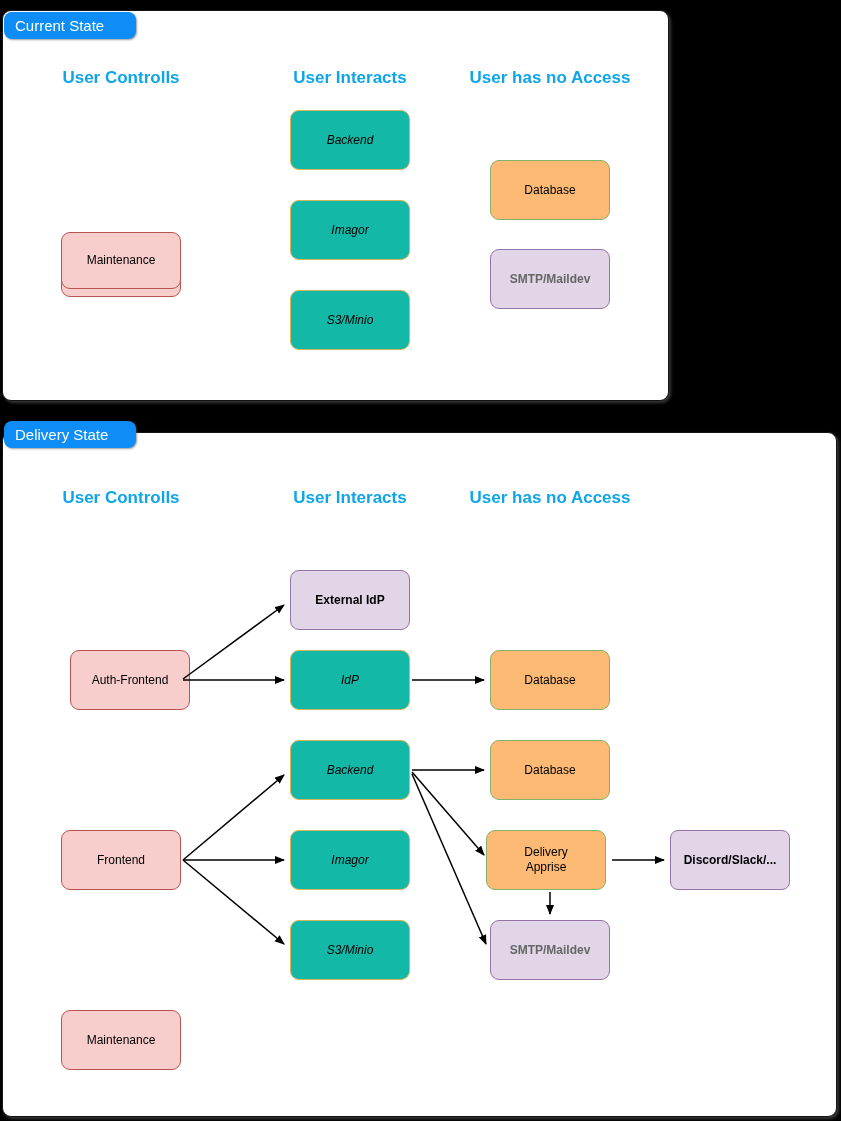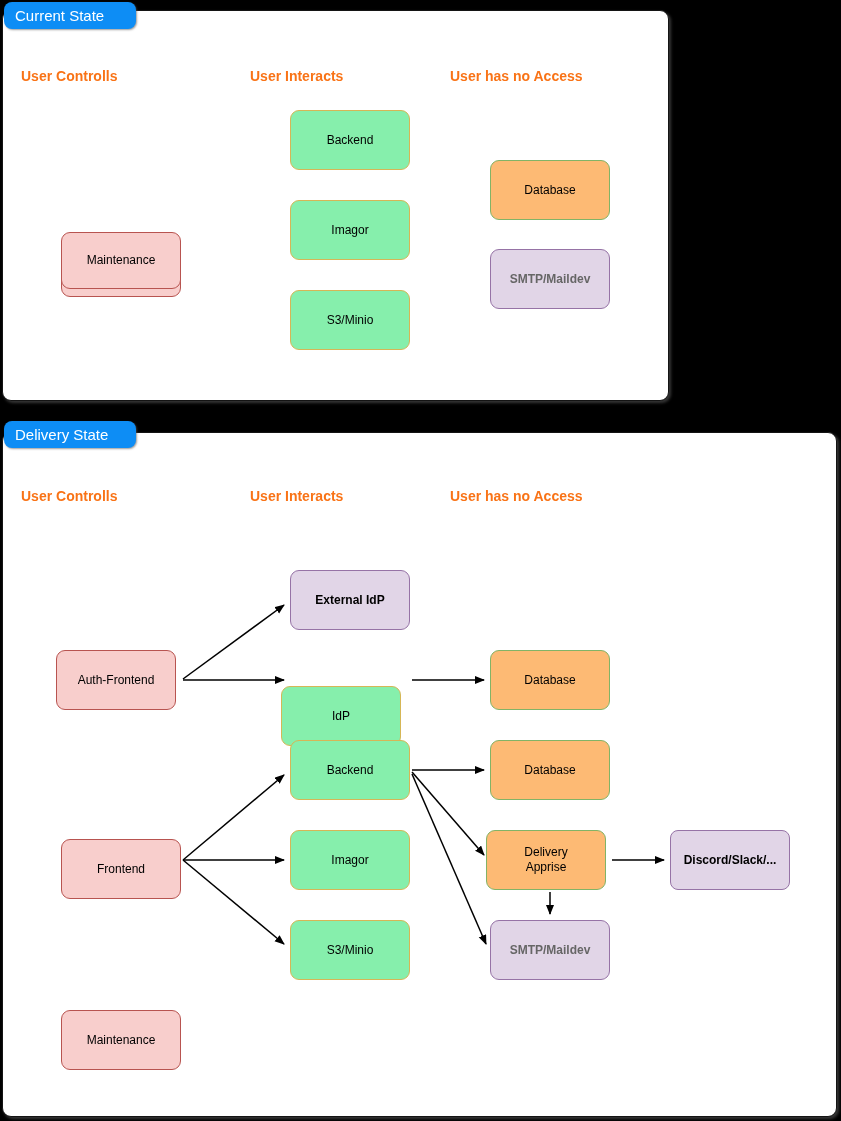--- a/index.html
+++ b/index.html
@@ -7,52 +7,52 @@
   #stage{position:relative;width:841px;height:1121px;background:#000;overflow:hidden;}
 
   .panel{position:absolute;background:#fff;border:1.5px solid #141414;border-radius:9px;
     box-shadow:2px 2px 3px rgba(120,120,120,0.45);}
   .panel.current{left:2px;top:10px;width:665px;height:389px;}
   .panel.desired{left:2px;top:432px;width:833px;height:683px;}
 
   .state-tab{position:absolute;background:#0d8df5;color:#fff;border-radius:8px;
     height:27px;width:132px;line-height:27px;padding-left:11px;box-sizing:border-box;
     font-size:15px;z-index:5;box-shadow:1px 1px 2px rgba(90,90,90,0.6);}
-  .tab-current{left:4px;top:2px;}
+  .tab-current{left:4px;top:12px;}
   .tab-desired{left:4px;top:421px;}
 
-  .col-header{position:absolute;width:200px;text-align:left;font-size:14px;
-    font-weight:bold;color:#f97316;}
+  .col-header{position:absolute;width:200px;text-align:center;font-size:17px;
+    font-weight:bold;color:#0ea5e9;}
 
   .node{position:absolute;width:120px;height:60px;border-radius:9px;box-sizing:border-box;
     display:flex;align-items:center;justify-content:center;text-align:center;
     font-size:12px;color:#000;white-space:pre-line;line-height:1.25;padding:2px;}
   .red{background:#f8cecc;border:1.5px solid #b85450;}
-  .yellow{background:#86efac;border:1.5px solid #d6b656;}
+  .yellow{background:#14b8a6;border:1.5px solid #d6b656;font-style:italic;}
   .green{background:#fdba74;border:1.5px solid #82b366;}
   .purple{background:#e1d5e7;border:1.5px solid #9673a6;font-weight:bold;}
   .muted{color:#666666;}
 
   
   .n-cur-webapp{left:61px;top:196px;height:57px;margin-top:44px;}
   .n-cur-maintenance{left:61px;top:232px;height:57px;}
   .n-cur-backend{left:290px;top:110px;}
   .n-cur-imagor{left:290px;top:200px;}
   .n-cur-s3{left:290px;top:290px;}
   .n-cur-database{left:490px;top:160px;}
   .n-cur-smtp{left:490px;top:249px;}
 
   
   .n-des-extidp{left:290px;top:570px;}
-  .n-des-authfrontend{left:56px;top:650px;}
-  .n-des-idp{left:281px;top:650px;margin-top:36px;}
+  .n-des-authfrontend{left:70px;top:650px;}
+  .n-des-idp{left:290px;top:650px;}
   .n-des-db-idp{left:490px;top:650px;}
   .n-des-backend{left:290px;top:740px;}
   .n-des-db-backend{left:490px;top:740px;}
-  .n-des-frontend{left:61px;top:830px;margin-top:9px;}
+  .n-des-frontend{left:61px;top:830px;}
   .n-des-imagor{left:290px;top:830px;}
   .n-des-delivery{left:486px;top:830px;}
   .n-des-discord{left:670px;top:830px;border-radius:8px;}
   .n-des-s3{left:290px;top:920px;}
   .n-des-smtp{left:490px;top:920px;}
   .n-des-maintenance{left:61px;top:1010px;}
 
   .h-cur-1{left:21px;top:68px;}
   .h-cur-2{left:250px;top:68px;}
   .h-cur-3{left:450px;top:68px;}

